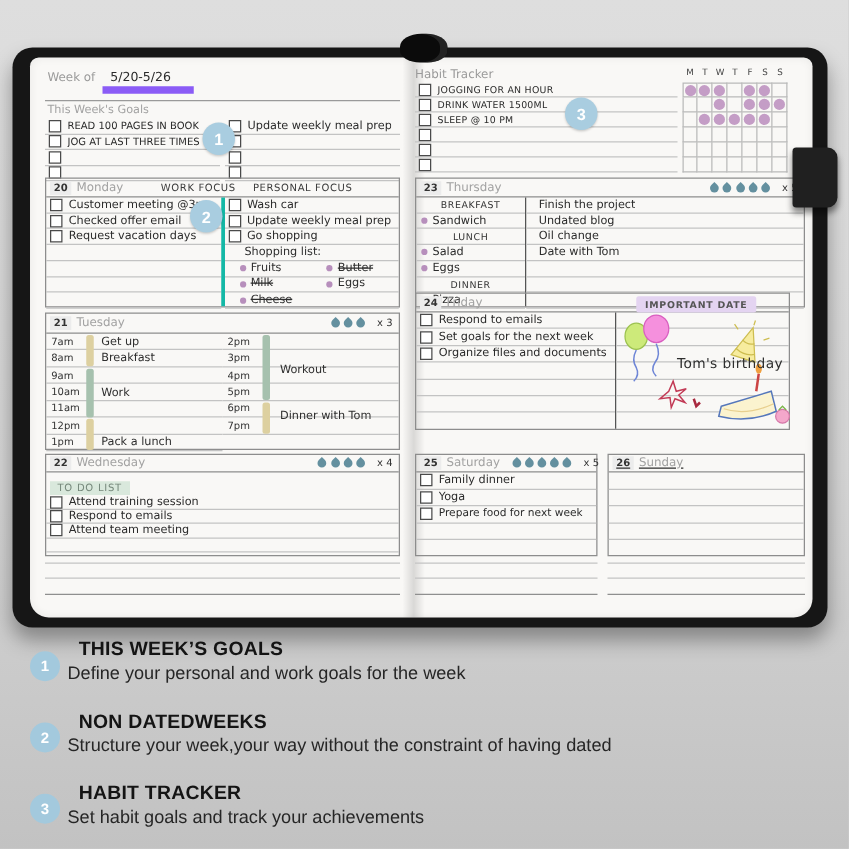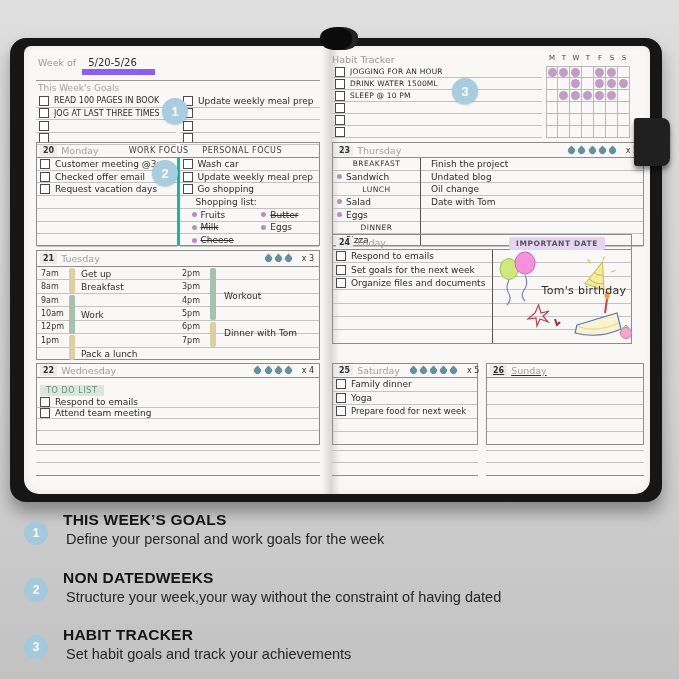--- a/index.html
+++ b/index.html
@@ -96,21 +96,21 @@
   
   .callout{position:absolute;width:26px;height:26px;border-radius:50%;background:#a9cde0;color:#fff;
     font-weight:bold;font-size:13px;display:flex;align-items:center;justify-content:center;z-index:6;
     font-family:"Liberation Sans",sans-serif;box-shadow:0 1px 2px rgba(0,0,0,.2);}
   
   .lcircle{position:absolute;width:24px;height:24px;border-radius:50%;background:#a3c9dd;color:#fff;
     font-weight:bold;font-size:12px;display:flex;align-items:center;justify-content:center;
     font-family:"Liberation Sans",sans-serif;}
   .ltitle{position:absolute;left:63px;font-family:"Liberation Sans",sans-serif;font-weight:bold;
     font-size:15.5px;color:#141414;letter-spacing:.2px;white-space:nowrap;}
-  .ldesc{position:absolute;left:66px;font-family:"Liberation Sans",sans-serif;font-size:14.5px;
+  .ldesc{position:absolute;left:54px;font-family:"Liberation Sans",sans-serif;font-size:14.5px;
     color:#262626;white-space:nowrap;}
 </style>
 </head>
 <body>
 
 <div class="scene">
   <div class="notebook"></div>
   <div class="bookmark"></div>
   <div class="pen-loop"></div>
 
@@ -249,20 +249,23 @@
           <div class="row trow">
               <span class="ttime">8am</span>
             </div>
           <div class="row trow">
               <span class="ttime">9am</span>
             </div>
           <div class="row trow">
               <span class="ttime">10am</span>
             </div>
           <div class="row trow">
+              <span class="ttime">11am</span>
+            </div>
+          <div class="row trow">
               <span class="ttime">12pm</span>
             </div>
           <div class="row trow">
               <span class="ttime">1pm</span>
             </div>
           <span class="ev" style="top:2px;">Get up</span>
           <span class="ev" style="top:15px;">Breakfast</span>
           <span class="ev" style="top:43px;">Work</span>
           <span class="ev" style="top:82px;">Pack a lunch</span>
         </div>
@@ -299,20 +302,24 @@
         <span class="dname">Wednesday</span>
         <span class="drops">
             <span class="drop"></span>
             <span class="drop"></span>
             <span class="drop"></span>
             <span class="drop"></span>
           </span>
         <span class="xlabel">x 4</span>
       </div>
       <div><span class="todo-pill">TO DO LIST</span></div>
+      <div class="row wrow">
+          <span class="cb"></span>
+          <span class="txt">Attend training session</span>
+        </div>
       <div class="row wrow">
           <span class="cb"></span>
           <span class="txt">Respond to emails</span>
         </div>
       <div class="row wrow">
           <span class="cb"></span>
           <span class="txt">Attend team meeting</span>
         </div>
       <div class="row wrow"></div>
       <div class="row wrow" style="border:none;"></div>

